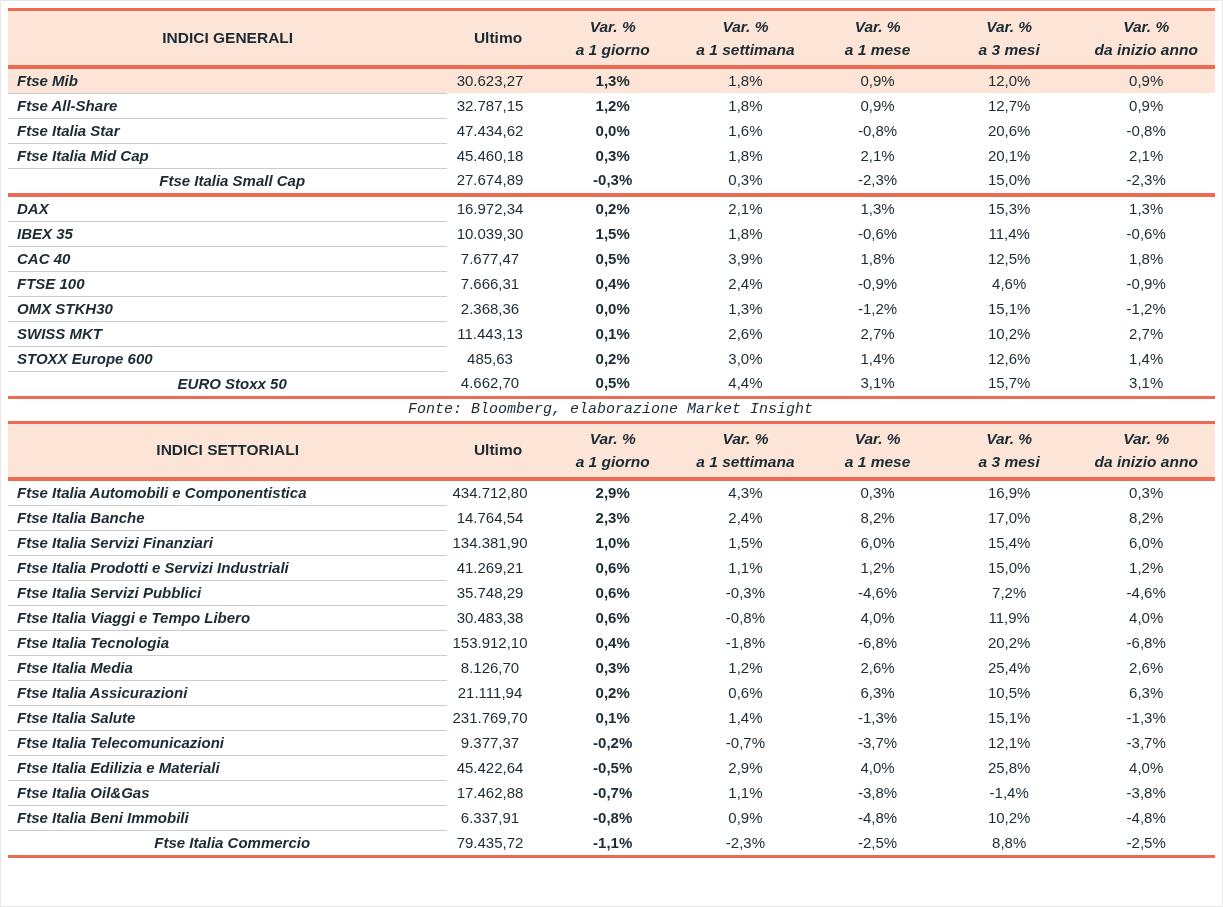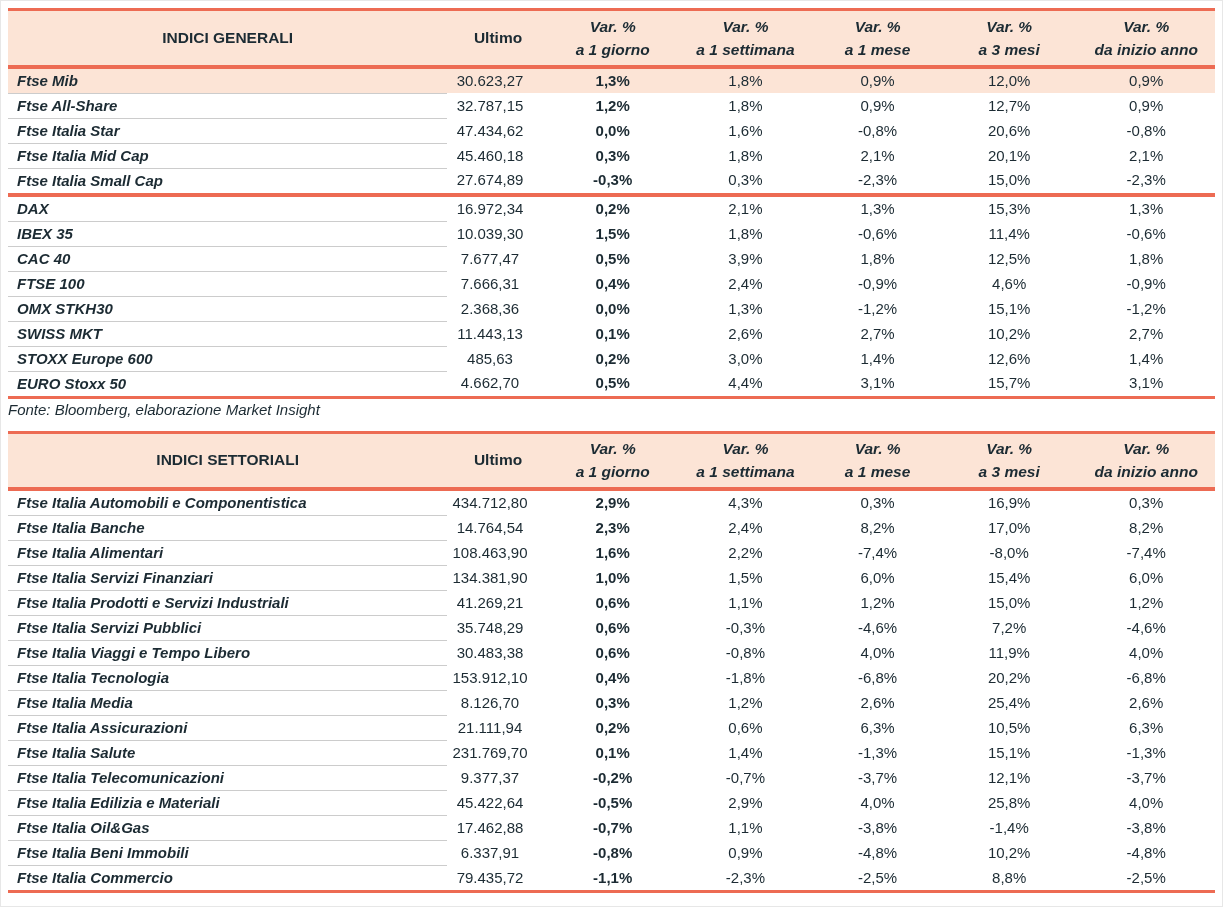--- a/index.html
+++ b/index.html
@@ -53,38 +53,39 @@
     vertical-align:middle;
     white-space:nowrap;
   }
   td.name{
     text-align:left;
     padding-left:9px;
     font-weight:bold;
     font-style:italic;
     border-bottom:1px solid var(--row-separator);
   }
-  tbody.rows tr:last-child td.name{border-bottom:none;}
+  tbody.rows tr:last-child td.name{border-bottom:none;text-align:center;}
   td.ult{text-align:center;padding-right:16px;}
   td.pct{text-align:center;}
   td.d1{font-weight:bold;}
   tr.hl td{background:var(--highlight-row-bg);margin-top:12px;}
   tbody.sep td{height:auto;padding:0;border:none;}
   tbody.sep .dbl{
     height:2px;
     border-top:2px solid var(--accent-line);
     border-bottom:2px solid var(--accent-line);
   }
   .fonte{
-    text-align:left;
+    text-align:center;
     font-style:italic;
     font-size:15px;
     line-height:20px;
-    padding:1px 2px 11px 0;
+    padding:1px 2px 1px 0;
     color:var(--text);
+    font-family:Liberation Mono, monospace;
   }
 </style>
 </head>
 <body>
 
 <section>
   <table class="idx">
     <colgroup>
       <col class="c-name">
         <col class="c-ult">
@@ -316,29 +317,20 @@
         <tr>
           <td class="name">Ftse Italia Banche</td>
           <td class="ult">14.764,54</td>
           <td class="pct d1">2,3%</td>
           <td class="pct">2,4%</td>
           <td class="pct">8,2%</td>
           <td class="pct">17,0%</td>
           <td class="pct">8,2%</td>
         </tr>
         <tr>
-          <td class="name">Ftse Italia Alimentari</td>
-          <td class="ult">108.463,90</td>
-          <td class="pct d1">1,6%</td>
-          <td class="pct">2,2%</td>
-          <td class="pct">-7,4%</td>
-          <td class="pct">-8,0%</td>
-          <td class="pct">-7,4%</td>
-        </tr>
-        <tr>
           <td class="name">Ftse Italia Servizi Finanziari</td>
           <td class="ult">134.381,90</td>
           <td class="pct d1">1,0%</td>
           <td class="pct">1,5%</td>
           <td class="pct">6,0%</td>
           <td class="pct">15,4%</td>
           <td class="pct">6,0%</td>
         </tr>
         <tr>
           <td class="name">Ftse Italia Prodotti e Servizi Industriali</td>

